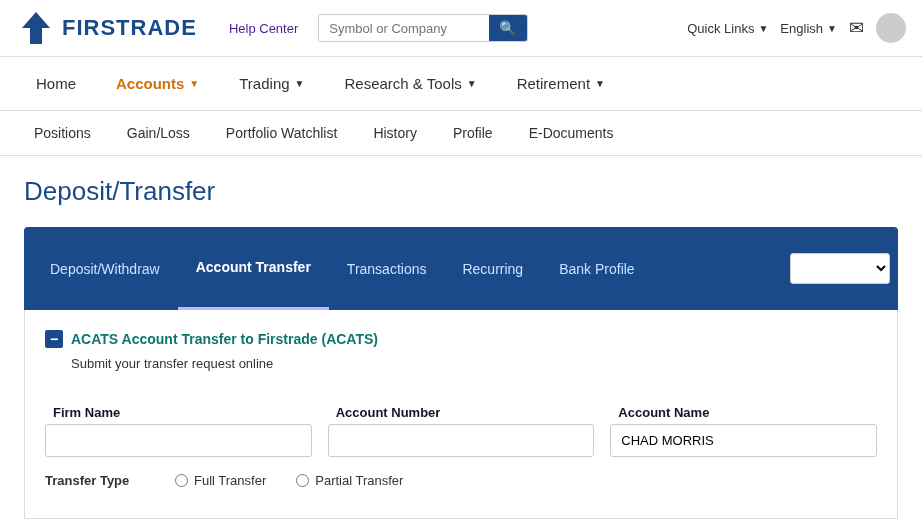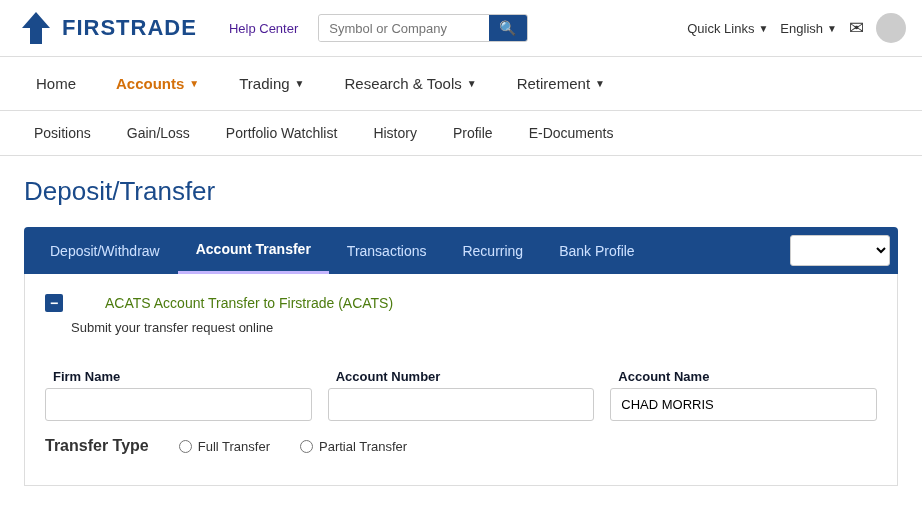--- a/index.html
+++ b/index.html
@@ -141,21 +141,21 @@
 
     
     .tab-bar {
       display: flex;
       align-items: center;
       background: #1a4a8a;
       border-radius: 4px 4px 0 0;
       padding: 0 8px;
     }
     .tab-item {
-      padding: 14px 18px;
+      padding: 32px 18px;
       color: #cce0ff;
       font-size: 14px;
       cursor: pointer;
       white-space: nowrap;
     }
     .tab-item.active {
       color: #fff;
       font-weight: bold;
       border-bottom: 3px solid #c4b5fd;
     }
@@ -194,23 +194,22 @@
       display: flex;
       align-items: center;
       justify-content: center;
       font-size: 14px;
       font-weight: bold;
       border-radius: 2px;
       cursor: pointer;
     }
     .acats-title {
       font-size: 14px;
-      font-weight: normal;
-      color: #4d7c0f;
-      margin-left: 34px;
+      font-weight: bold;
+      color: #0f766e;
     }
     .submit-text {
       font-size: 13px;
       color: #333;
       margin-bottom: 34px;
       padding-left: 26px;
     }
 
     
     .form-row {
@@ -242,21 +241,21 @@
     }
 
     
     .transfer-type-row {
       display: flex;
       align-items: center;
       gap: 30px;
       margin-bottom: 10px;
     }
     .transfer-type-label {
-      font-size: 16px;
+      font-size: 13px;
       font-weight: bold;
       color: #333;
       min-width: 100px;
     }
     .radio-option {
       display: flex;
       align-items: center;
       gap: 6px;
       font-size: 13px;
       color: #333;

